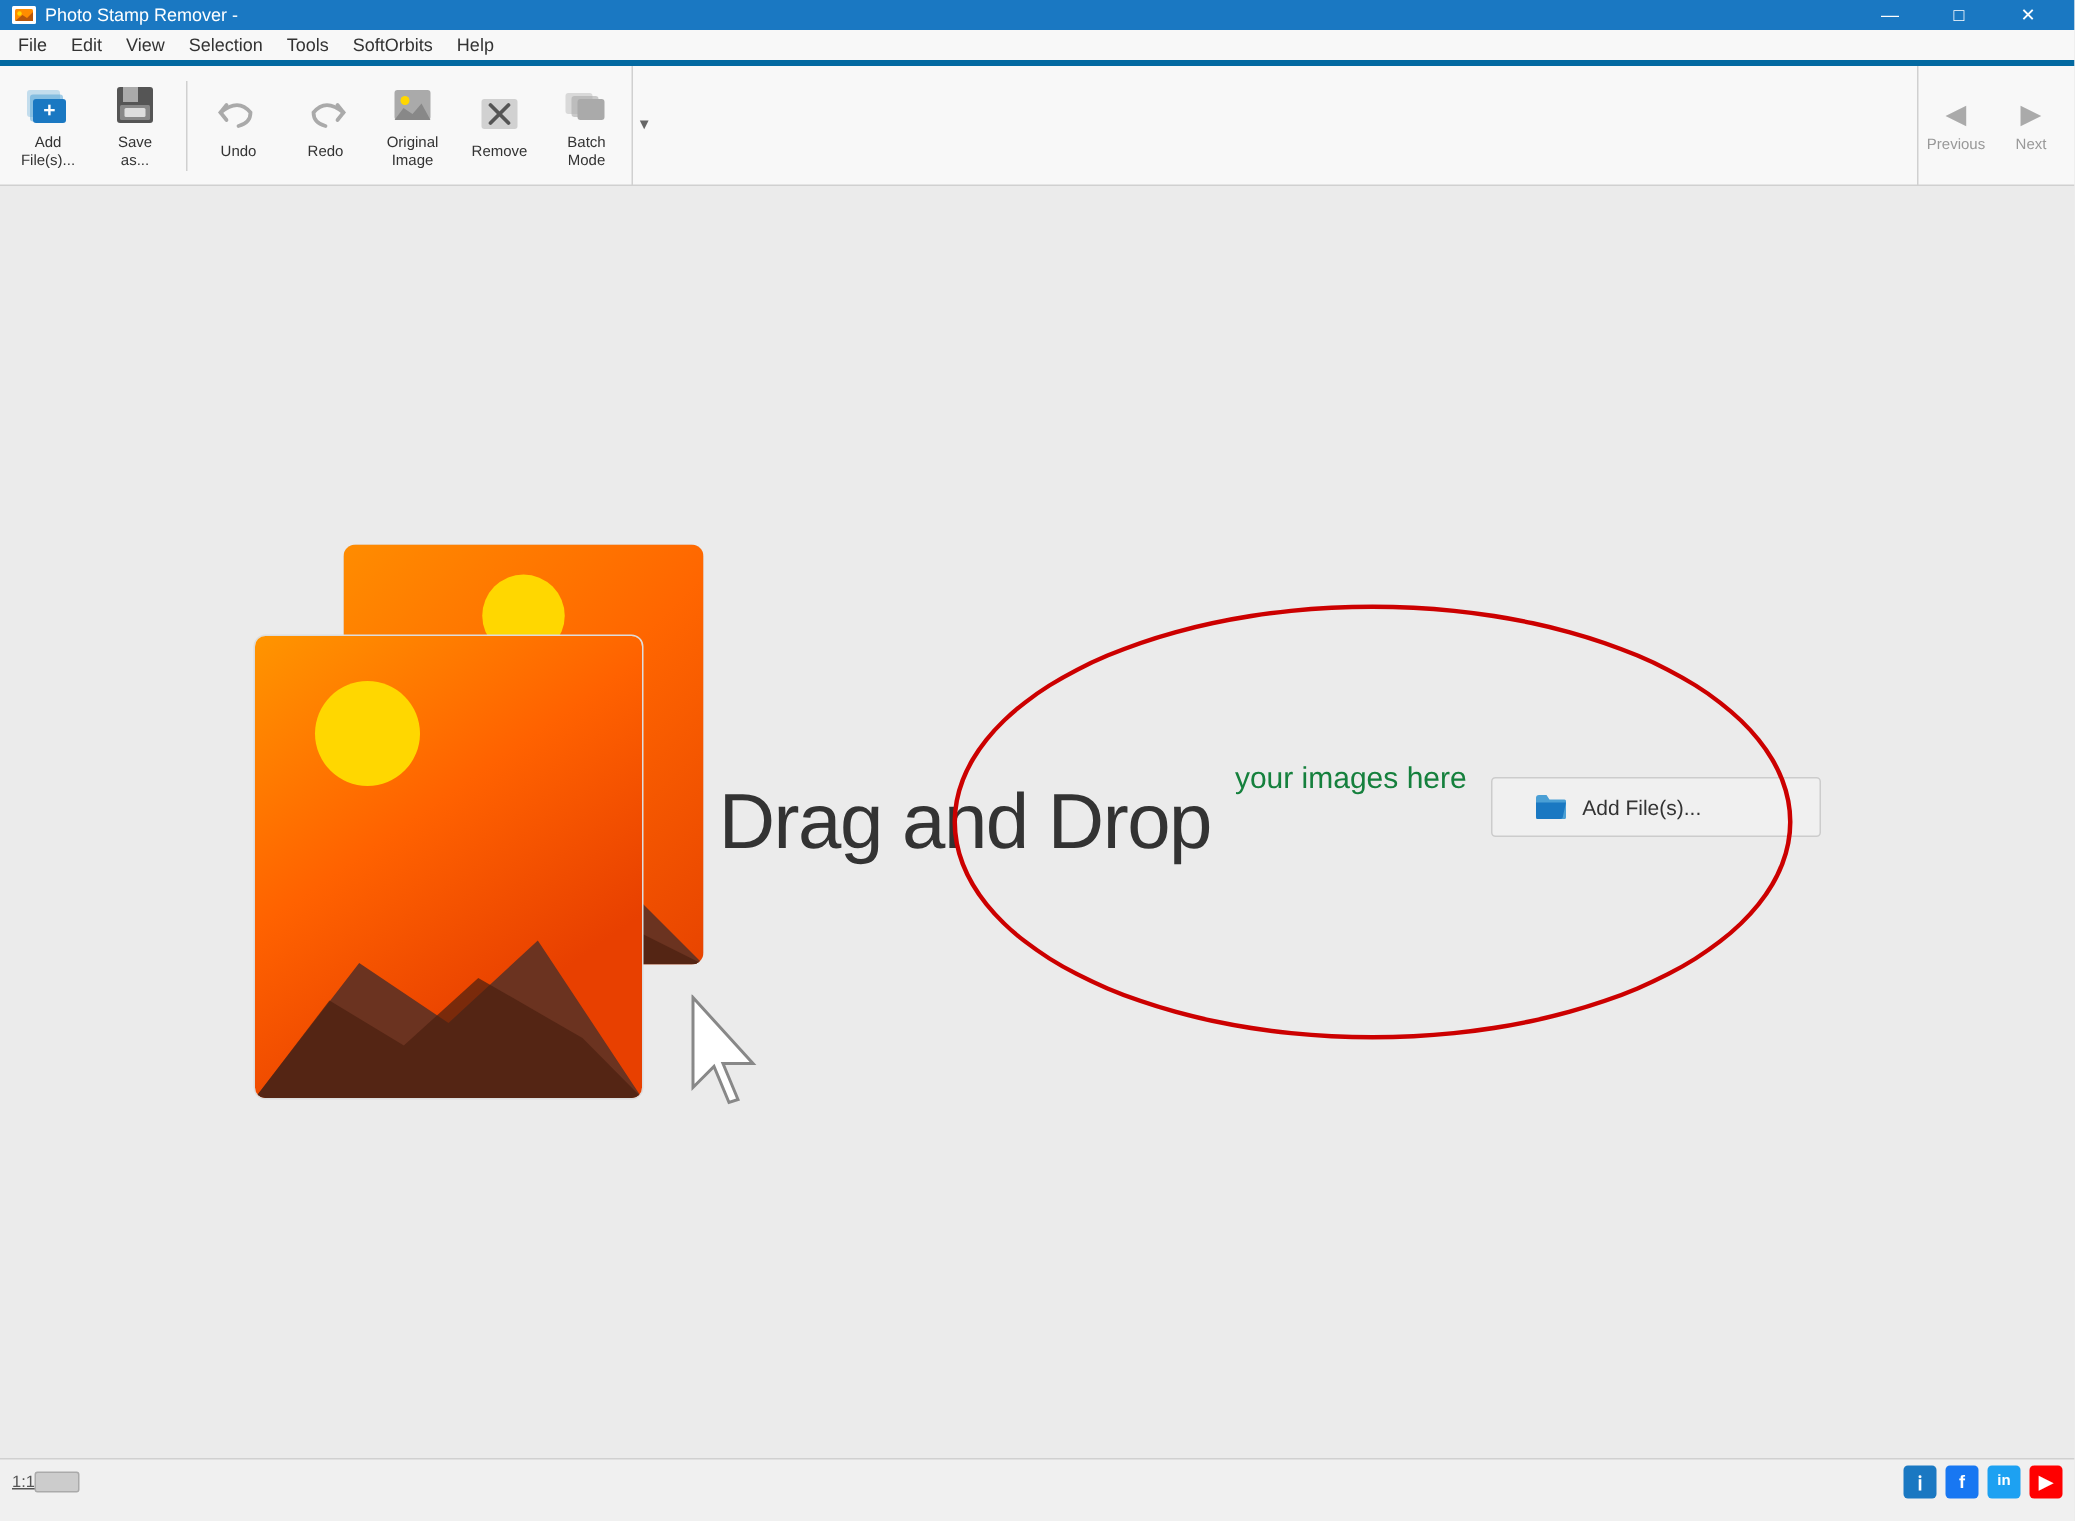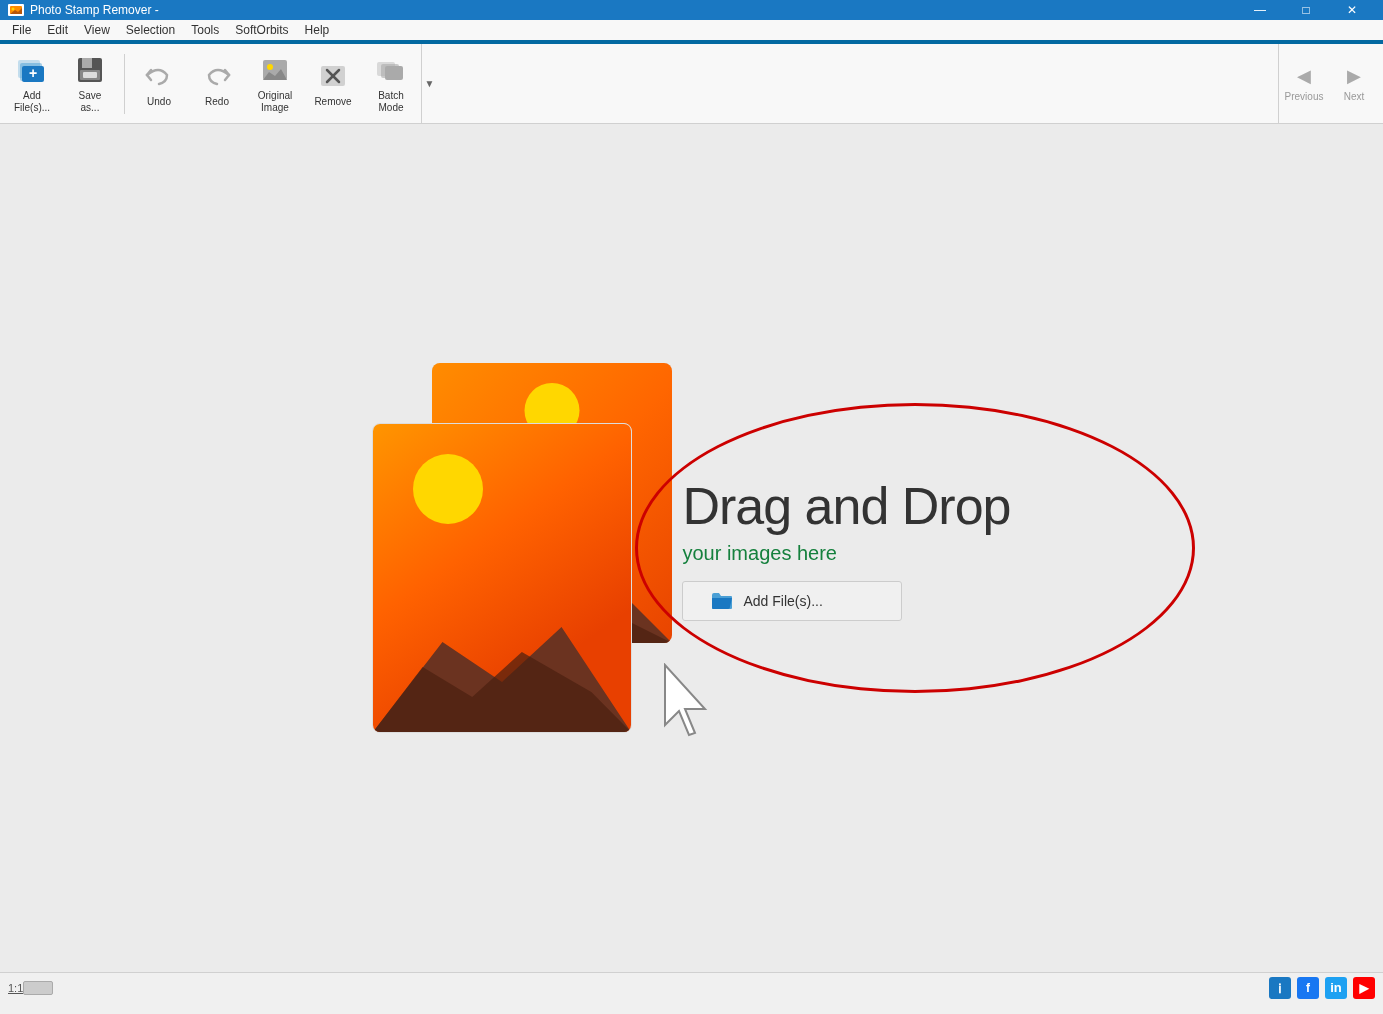--- a/index.html
+++ b/index.html
@@ -250,21 +250,21 @@
       position: absolute;
       bottom: 0;
       left: 0;
       width: 100%;
       height: 130px;
     }
 
     
     .drop-text-area {
       display: flex;
-      flex-direction: column;
+      flex-direction: row;
       align-items: flex-start;
       gap: 16px;
     }
     .drop-title {
       font-size: 52px;
       font-weight: 300;
       color: #333;
       letter-spacing: -1px;
     }
     .drop-subtitle {
@@ -526,16 +526,16 @@
 </div>
 
 <div class="status-bar">
   <div class="status-left">
     <span class="status-zoom">1:1</span>
     <div style="width:30px;height:14px;background:#ccc;border:1px solid #aaa;border-radius:2px;cursor:pointer;"></div>
   </div>
   <div class="status-right">
     <div class="social-icon info">ℹ</div>
     <div class="social-icon fb">f</div>
-    <div class="social-icon tw" style="font-size:13px;">in</div>
+    <div class="social-icon tw" style="font-size:10px;">in</div>
     <div class="social-icon yt">▶</div>
   </div>
 </div>
 
 </body></html>

